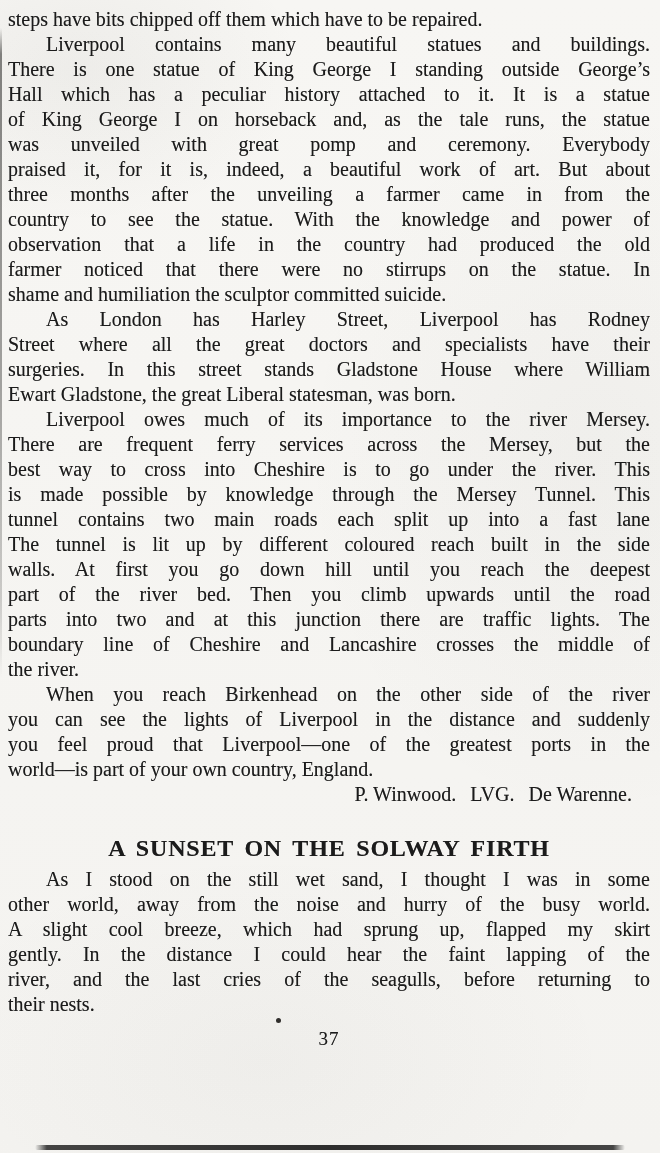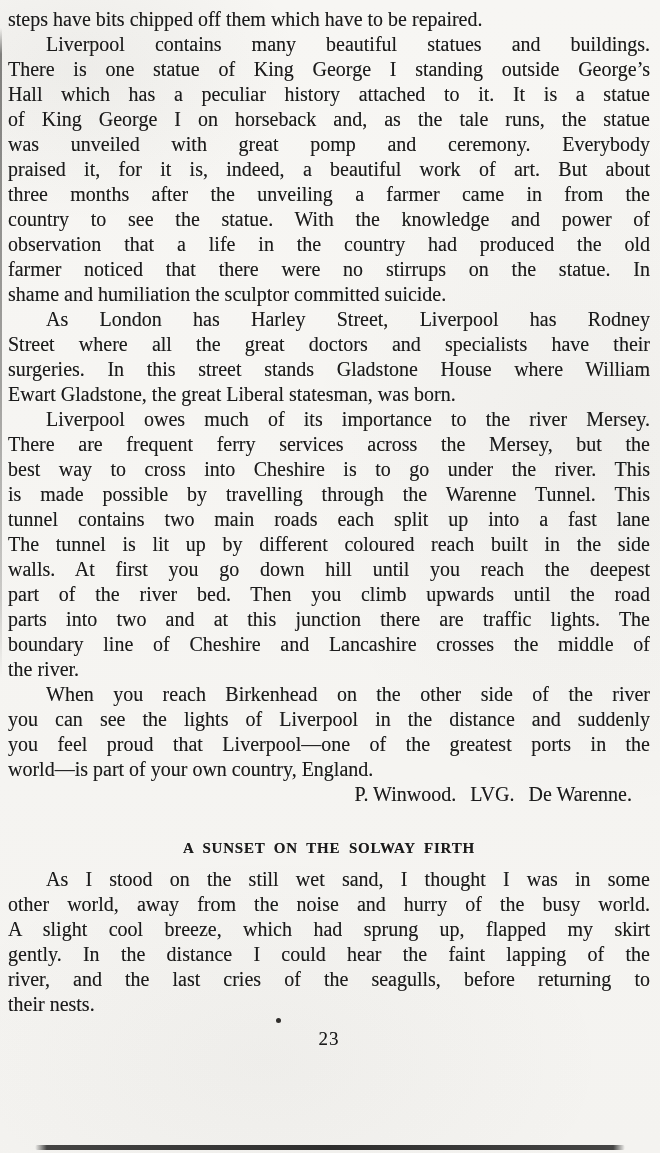--- a/index.html
+++ b/index.html
@@ -39,21 +39,21 @@
   }
   .para.indent .line:first-child { text-indent: 38px; }
   .signature {
     text-align: right;
     padding-right: 18px;
     text-shadow: 0 0 0.5px rgba(20,20,20,0.4);
     font-family: Liberation Serif, serif;
   }
   .signature span { margin-left: 14px; }
   .heading {
-    font-size: 15px;
+    font-size: 24px;
     font-weight: bold;
     text-align: center;
     letter-spacing: 0.8px;
     word-spacing: 4px;
     margin: 27px 0 5px 0;
     line-height: 28px;
     text-shadow: 0 0 0.5px rgba(20,20,20,0.5);
   }
   .pageno {
     text-align: center;
@@ -113,21 +113,21 @@
       <div class="para indent">
         <div class="line">As London has Harley Street, Liverpool has Rodney</div>
         <div class="line">Street where all the great doctors and specialists have their</div>
         <div class="line">surgeries. In this street stands Gladstone House where William</div>
         <div class="line end">Ewart Gladstone, the great Liberal statesman, was born.</div>
       </div>
       <div class="para indent">
         <div class="line">Liverpool owes much of its importance to the river Mersey.</div>
         <div class="line">There are frequent ferry services across the Mersey, but the</div>
         <div class="line">best way to cross into Cheshire is to go under the river. This</div>
-        <div class="line">is made possible by travelling through the Warenne Tunnel. This</div>
+        <div class="line">is made possible by knowledge through the Mersey Tunnel. This</div>
         <div class="line">tunnel contains two main roads each split up into a fast lane</div>
         <div class="line">The tunnel is lit up by different coloured reach built in the side</div>
         <div class="line">walls. At first you go down hill until you reach the deepest</div>
         <div class="line">part of the river bed. Then you climb upwards until the road</div>
         <div class="line">parts into two and at this junction there are traffic lights. The</div>
         <div class="line">boundary line of Cheshire and Lancashire crosses the middle of</div>
         <div class="line end">the river.</div>
       </div>
       <div class="para indent">
         <div class="line">When you reach Birkenhead on the other side of the river</div>
@@ -138,17 +138,17 @@
       <div class="signature"><span>P. Winwood.</span><span>LVG.</span><span>De Warenne.</span></div>
       <div class="heading">A SUNSET ON THE SOLWAY FIRTH</div>
       <div class="para indent">
         <div class="line">As I stood on the still wet sand, I thought I was in some</div>
         <div class="line">other world, away from the noise and hurry of the busy world.</div>
         <div class="line">A slight cool breeze, which had sprung up, flapped my skirt</div>
         <div class="line">gently. In the distance I could hear the faint lapping of the</div>
         <div class="line">river, and the last cries of the seagulls, before returning to</div>
         <div class="line end">their nests.</div>
       </div>
-      <div class="pageno">23</div>
+      <div class="pageno">37</div>
     </div>
   <div class="ink-dot"></div>
   <div class="scan-bar-bottom"></div>
 </div>
 
 </body></html>

